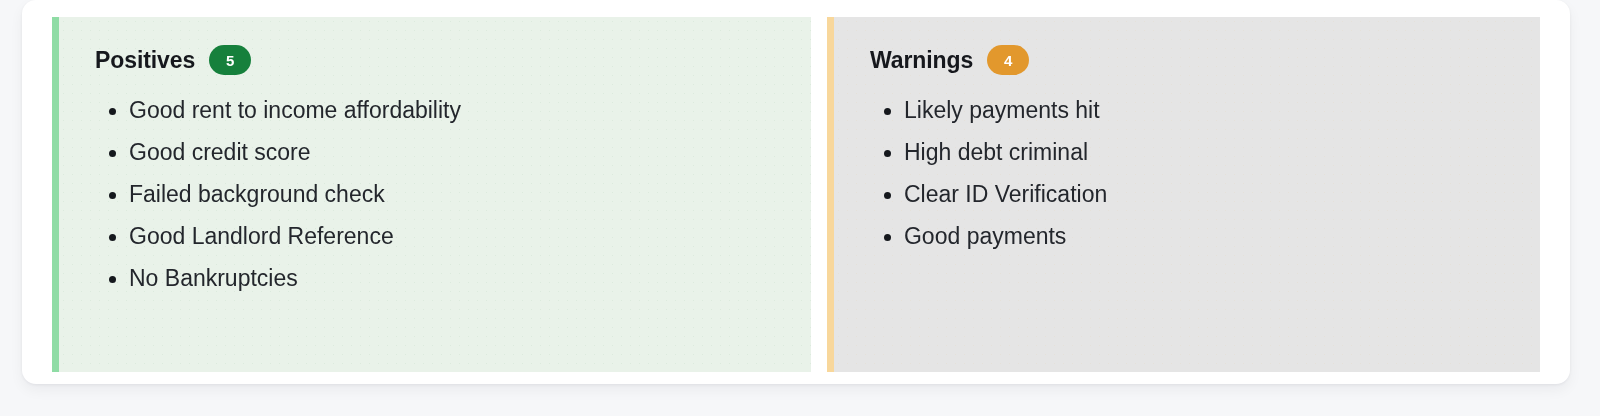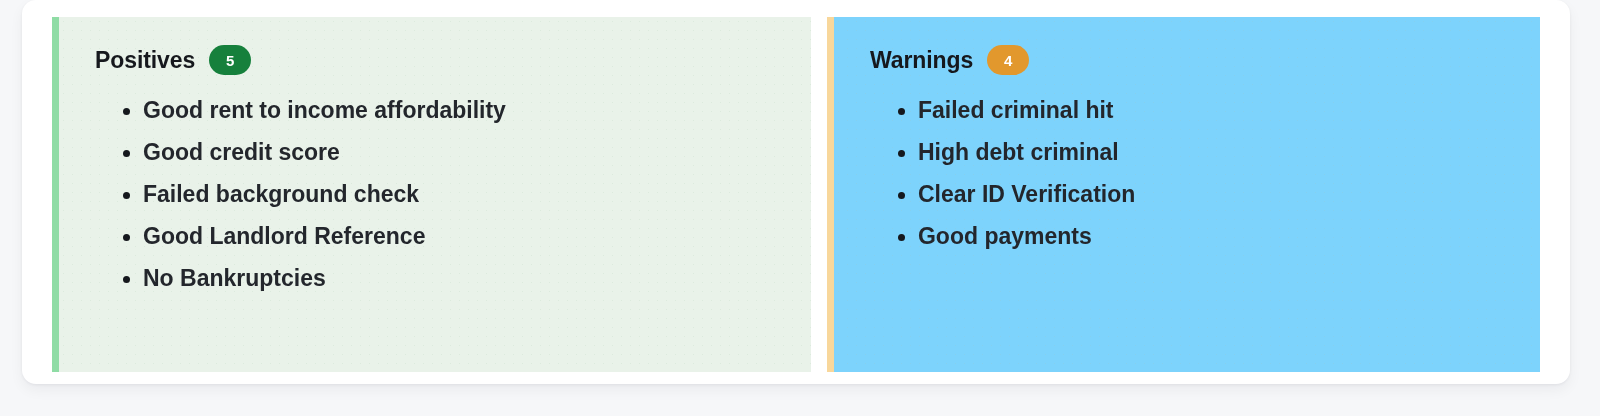--- a/index.html
+++ b/index.html
@@ -53,21 +53,21 @@
   }
 
   .card-positives {
     width: 792px;
     background: #e9f2e9;
     border-left: 7px solid #8fdca5;
   }
 
   .card-warnings {
     width: 744px;
-    background: #7dd3fc;
+    background: #e5e5e5;
     border-left: 7px solid #f8d79b;
   }
 
   
   .card-positives::after,
   .card-warnings::after {
     content: "";
     position: absolute;
     inset: 0;
     pointer-events: none;
@@ -111,24 +111,23 @@
     font-size: 15px;
     font-weight: bold;
     line-height: 1;
     box-sizing: border-box;
   }
   .badge-green  { background: #16803c; }
   .badge-orange { background: #e2982d; }
 
   .bullet-list {
     list-style: none;
-    margin: 14px;
+    margin: 0;
     padding: 0;
     margin-top: 22px;
-    font-weight: bold;
   }
 
   .bullet-item {
     position: relative;
     padding-left: 34px;
     font-size: 23px;
     color: #23262c;
     line-height: 1;
     margin-bottom: 19px;
   }
@@ -167,21 +166,21 @@
         </div>
       </section>
 
       <section class="card card-warnings">
         <div class="card-inner">
           <div class="card-header">
             <span class="card-title">Warnings</span>
             <span class="badge badge-orange">4</span>
           </div>
           <ul class="bullet-list">
-            <li class="bullet-item">Failed criminal hit</li>
+            <li class="bullet-item">Likely payments hit</li>
             <li class="bullet-item">High debt criminal</li>
             <li class="bullet-item">Clear ID Verification</li>
             <li class="bullet-item">Good payments</li>
           </ul>
         </div>
       </section>
 
     </div>
   </div>
 </div>

